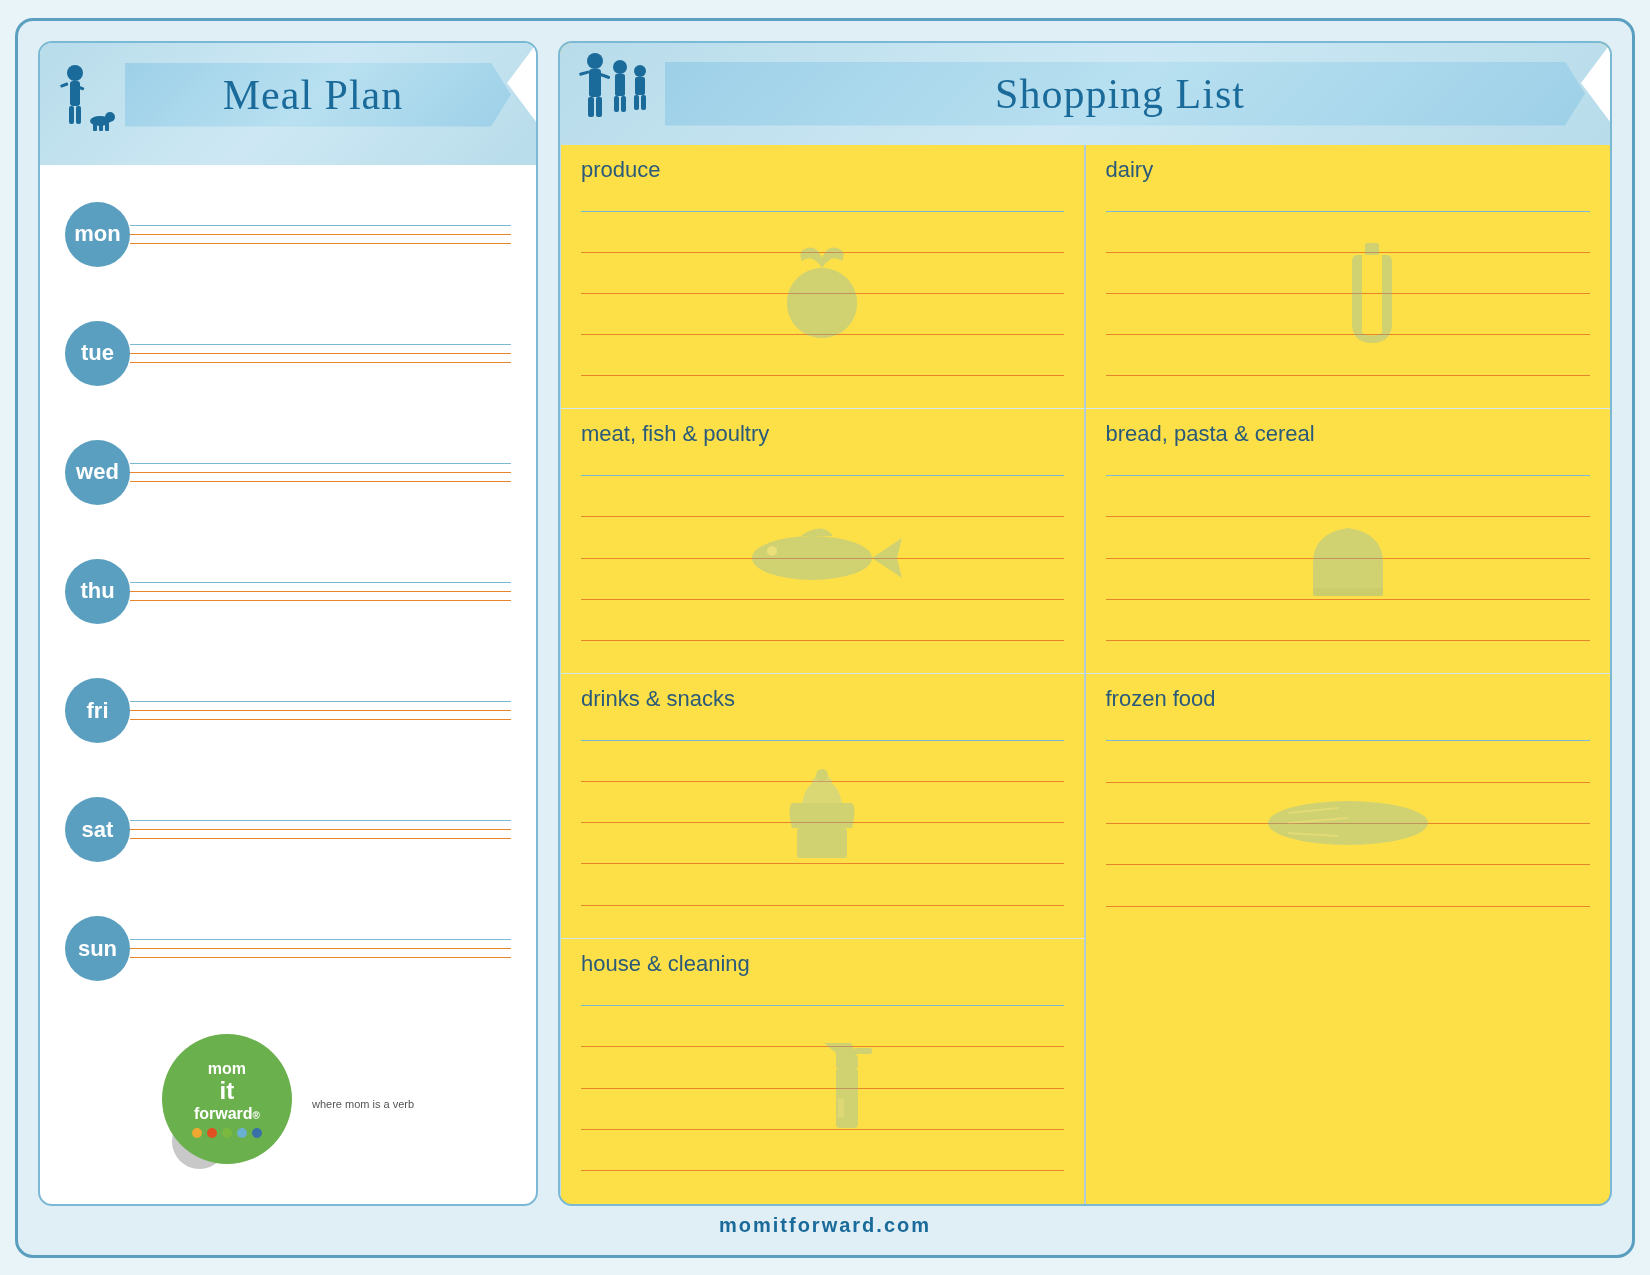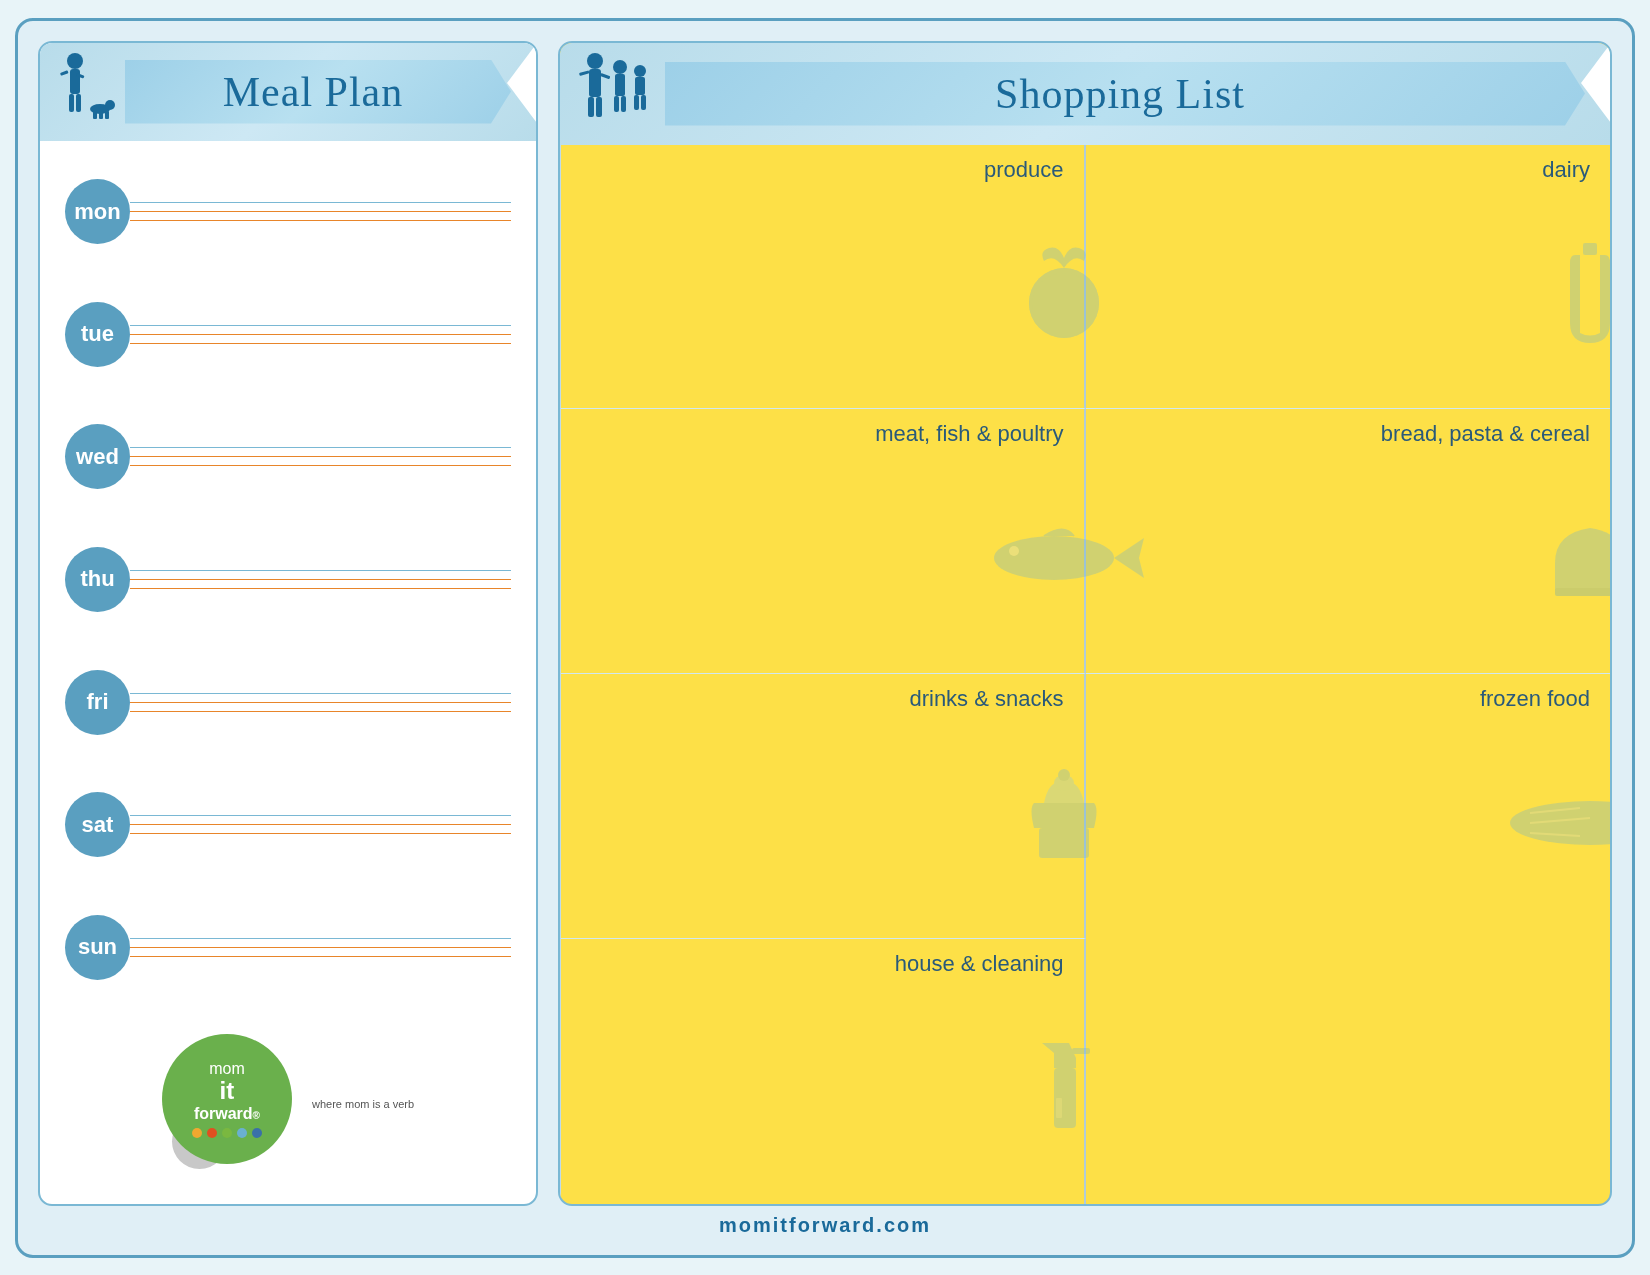--- a/index.html
+++ b/index.html
@@ -42,23 +42,23 @@
       width: 500px;
       flex-shrink: 0;
       display: flex;
       flex-direction: column;
       overflow: hidden;
       padding-bottom: 15px;
     }
 
     .panel-header {
       display: flex;
-      align-items: center;
+      align-items: flex-start;
       background: linear-gradient(135deg, #b8dcea 0%, #cde8f4 50%, #b8dcea 100%);
-      padding: 8px 15px;
+      padding: 20px 15px;
       position: relative;
       min-height: 80px;
     }
 
     .panel-header::after {
       content: '';
       position: absolute;
       right: -1px;
       top: 0;
       width: 0;
@@ -188,21 +188,20 @@
       border-left: 1px solid #c0dce8;
     }
 
     .grid-cell {
       padding: 12px 20px;
       border-right: 2px solid #b0ccd8;
       border-bottom: 1px solid #d0e8f0;
       display: flex;
       flex-direction: column;
       position: relative;
-      align-items: flex-end;
     }
 
     .grid-cell:nth-child(2n) {
       border-right: none;
     }
 
     .grid-cell:nth-last-child(-n+2) {
       border-bottom: none;
     }
 
@@ -336,21 +335,21 @@
               <div class="writing-line"></div>
             </div>
           </div>
         </div>
 
       <div class="logo-area">
         <div style="display:flex; align-items:center; gap:10px;">
           <div style="position:relative; width:140px; height:140px;">
             <div style="position:absolute; bottom:5px; left:10px; width:55px; height:55px; border-radius:50%; background:#c8c8c8;"></div>
             <div style="position:absolute; top:0; left:0; width:130px; height:130px; border-radius:50%; background:#6ab04c; display:flex; flex-direction:column; align-items:center; justify-content:center; z-index:1;">
-              <span style="color:white; font-size:16px; font-weight:normal; line-height:1.2;">mom</span>
+              <span style="color:white; font-size:16px; font-weight:bold; line-height:1.2;">mom</span>
               <span style="color:white; font-size:24px; font-weight:bold; line-height:1.1;">it</span>
               <span style="color:white; font-size:16px; font-weight:bold; line-height:1.2;"><span>forward</span><span style="font-size:10px;">®</span></span>
               <div style="display:flex; gap:5px; margin-top:5px;">
                 <div style="width:10px;height:10px;border-radius:50%;background:#f0a830;"></div>
                 <div style="width:10px;height:10px;border-radius:50%;background:#e05020;"></div>
                 <div style="width:10px;height:10px;border-radius:50%;background:#7ab840;"></div>
                 <div style="width:10px;height:10px;border-radius:50%;background:#6ab0d0;"></div>
                 <div style="width:10px;height:10px;border-radius:50%;background:#3a70a8;"></div>
               </div>
             </div>

